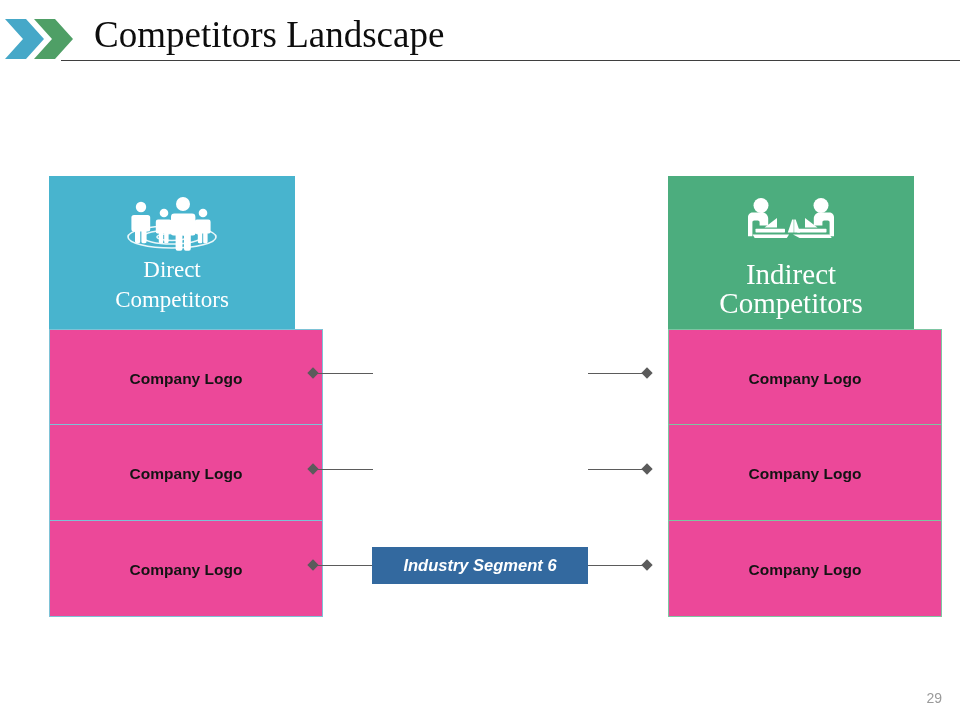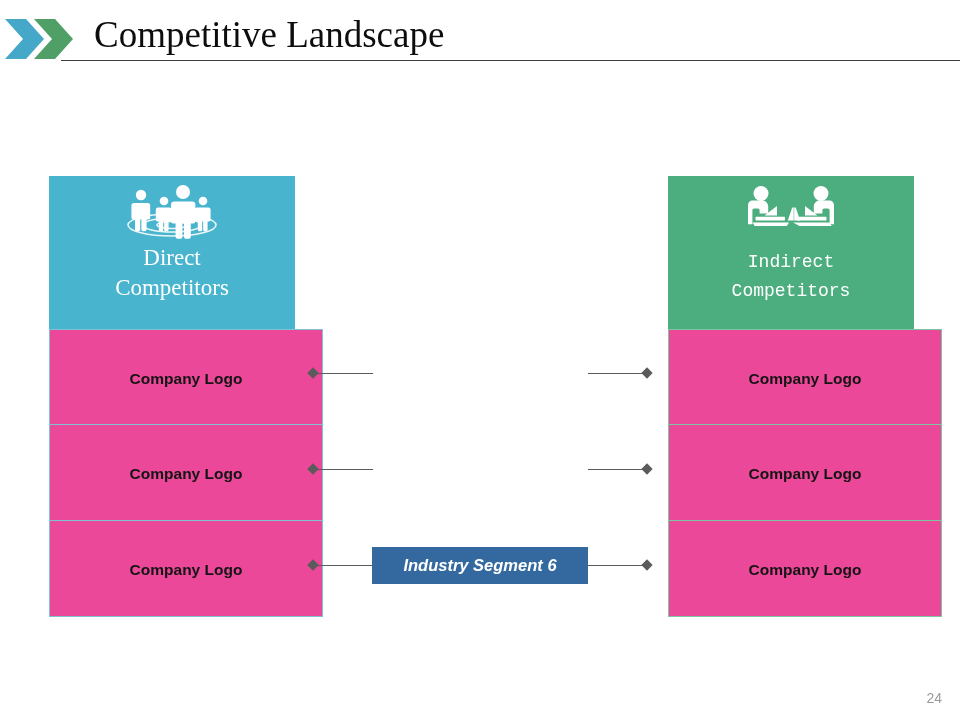--- a/index.html
+++ b/index.html
@@ -59,21 +59,21 @@
   #column-indirect { left: 668px; top: 176px; }
 
   .column-header {
     width: 246px;
     height: 153px;
     box-sizing: border-box;
     display: flex;
     flex-direction: column;
     align-items: center;
     justify-content: flex-start;
-    padding-top: 0;
+    padding-top: 12px;
   }
   #header-direct { background: #48b4ce; }
   #header-indirect { background: #4cad7e; }
 
   .column-icon {
     width: 112px;
     height: 62px;
     margin-top: 3px;
     margin-bottom: 2px;
     display: block;
@@ -81,21 +81,21 @@
   #icon-indirect-wrap { margin-top: 8px; margin-bottom: 2px; }
 
   .column-title {
     font-family: "Liberation Serif", serif;
     font-size: 23px;
     line-height: 30px;
     color: #ffffff;
     text-align: center;
     width: 100%;
   }
-  #title-indirect { font-size: 18px; line-height: 29px; font-family: Liberation Mono, monospace; }
+  #title-indirect { font-size: 29px; line-height: 29px; }
 
   .logo-row {
     width: 274px;
     height: 96px;
     box-sizing: border-box;
     position: relative;
     background: #ec4899;
     padding-left: 29px;
   }
   #column-direct .logo-row { border: 1px solid #7ec2d6; border-top: none; }
@@ -184,21 +184,21 @@
 
 <div id="slide-header">
 
   <div id="brand-logo">
     <svg width="74" height="42" viewBox="0 0 74 42" xmlns="http://www.w3.org/2000/svg">
       <polygon points="1,1 22,1 40,21 22,41 1,41 19,21" fill="#46a8c8"></polygon>
       <polygon points="30,1 51,1 69,21 51,41 30,41 48,21" fill="#4f9f66"></polygon>
     </svg>
   </div>
 
-  <div id="slide-title">Competitive Landscape</div>
+  <div id="slide-title">Competitors Landscape</div>
   <div id="title-rule"></div>
 </div>
 
 <div id="column-direct" class="column">
 
   <div id="header-direct" class="column-header">
     <div id="icon-direct-wrap" class="column-icon">
       <svg width="112" height="62" viewBox="0 0 112 62" xmlns="http://www.w3.org/2000/svg">
         <g fill="none" stroke="#eaf7fa" stroke-width="1.6">
           <ellipse cx="56" cy="46" rx="44" ry="11"></ellipse>
@@ -302,13 +302,13 @@
     <span class="diamond left"></span>
     <span class="connector left"></span>
     <div class="segment-box">
       <span class="segment-label">Industry Segment 6</span>
     </div>
     <span class="connector right"></span>
     <span class="diamond right"></span>
   </div>
 </div>
 
-<div id="page-number">24</div>
+<div id="page-number">29</div>
 
 </body></html>

